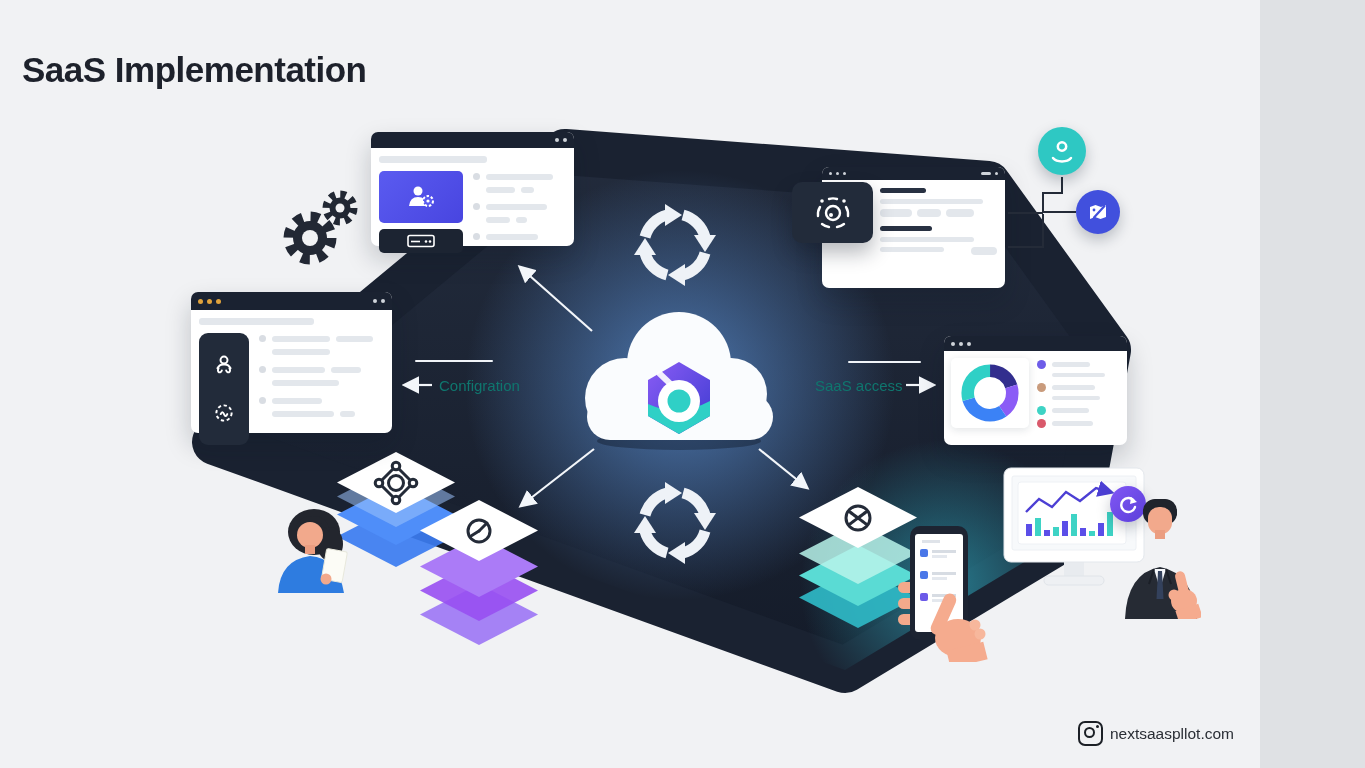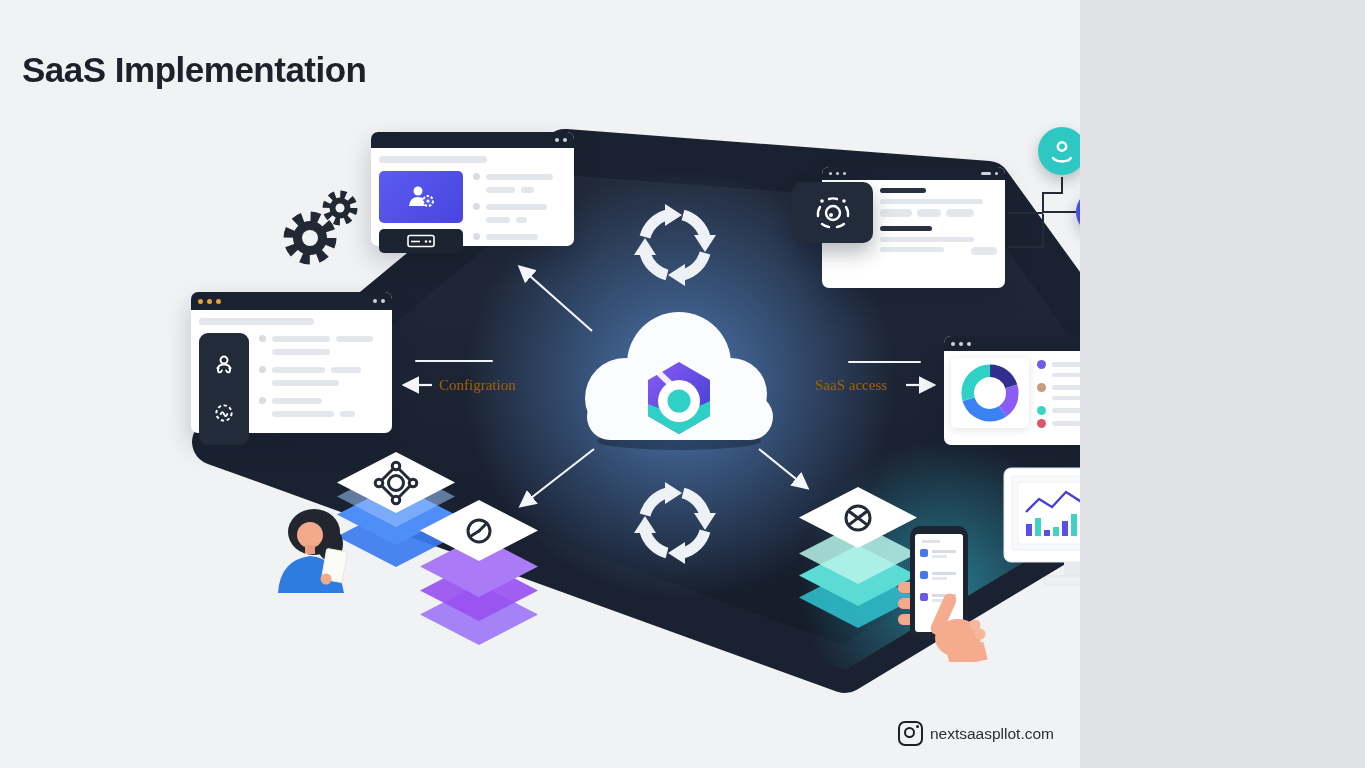--- a/index.html
+++ b/index.html
@@ -1,33 +1,33 @@
 <!DOCTYPE html>
 <html><head>
 <meta charset="utf-8">
 <style>
   html,body{margin:0;padding:0;background:#dfe1e4;}
-  .canvas{position:relative;width:1080px;height:768px;background:#f1f2f4;overflow:hidden;
+  .canvas{position:relative;width:1260px;height:768px;background:#f1f2f4;overflow:hidden;
           font-family:"Liberation Sans",sans-serif;}
   .abs{position:absolute;}
   .title{position:absolute;left:22px;top:50px;font-size:35px;font-weight:700;color:#1d212b;
          letter-spacing:-0.5px;z-index:8;}
   
   .win{position:absolute;background:#ffffff;border-radius:7px;z-index:5;
        box-shadow:0 12px 26px rgba(15,22,35,.22);}
   .win-head{height:16px;background:#1a2231;border-radius:7px 7px 0 0;display:flex;align-items:center;
             padding:0 7px;gap:4px;}
   .dot{width:4px;height:4px;border-radius:50%;background:#cfd4da;display:inline-block;}
   .dot.amber{background:#e0a33c;width:5px;height:5px;}
   .sp{flex:1;}
   .skl{background:#e3e7ec;border-radius:3px;height:6px;}
   .skl.dk{background:#283142;}
   .row{display:flex;align-items:center;gap:6px;margin-bottom:7px;}
   .cdot{width:7px;height:7px;border-radius:50%;background:#d9dde3;flex:none;}
-  .lbl{position:absolute;color:#a16207;font-size:15px;font-weight:500;z-index:7;font-family:Liberation Serif, serif;}
+  .lbl{position:absolute;color:#0f766e;font-size:15px;font-weight:500;z-index:7;}
   .overline{position:absolute;height:2px;background:#f1f4f8;z-index:7;border-radius:1px;}
   .circle-badge{position:absolute;border-radius:50%;display:flex;align-items:center;justify-content:center;z-index:7;
                 box-shadow:0 6px 14px rgba(20,30,50,.25);}
   .legend-dot{width:9px;height:9px;border-radius:50%;flex:none;}
   .wm{position:absolute;right:26px;bottom:22px;display:flex;align-items:center;gap:7px;z-index:8;margin-left:24px;}
   .wm-icon{width:21px;height:21px;border:2.5px solid #1c2026;border-radius:7px;position:relative;flex:none;}
   .wm-icon i{position:absolute;left:4px;top:4px;width:7px;height:7px;border:2.5px solid #1c2026;border-radius:50%;}
   .wm-icon b{position:absolute;right:1.5px;top:1.5px;width:3px;height:3px;border-radius:50%;background:#1c2026;}
   .wm-text{font-size:15.5px;color:#2a2e35;font-weight:500;}
   svg{display:block;}

